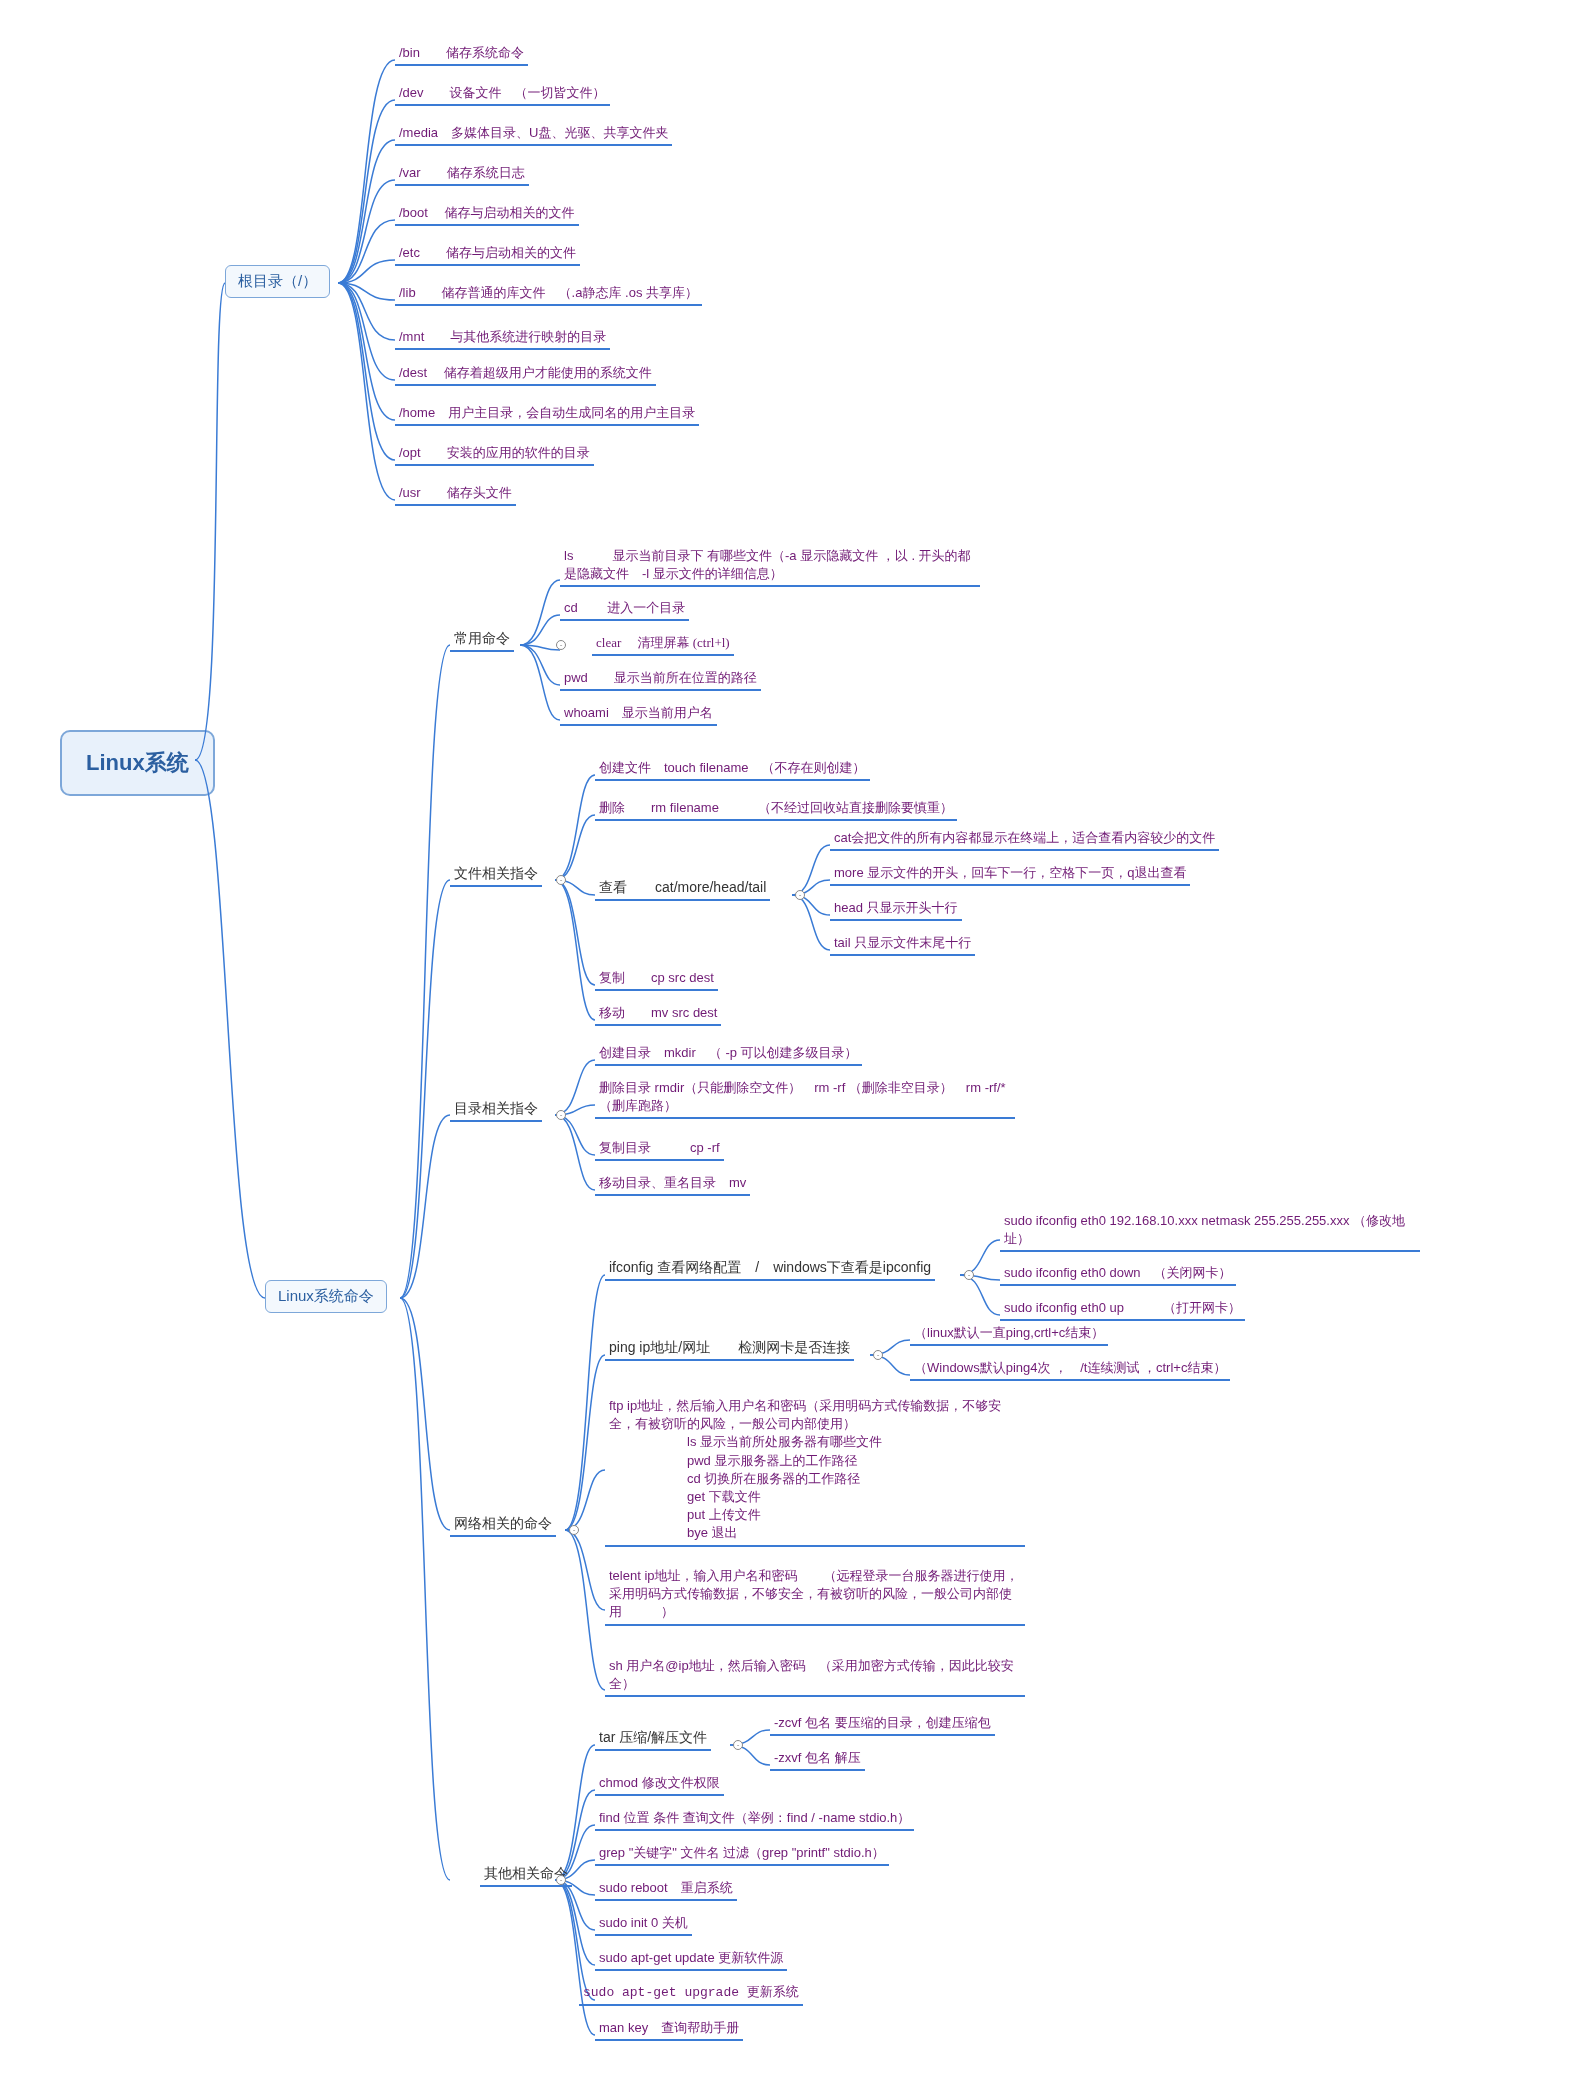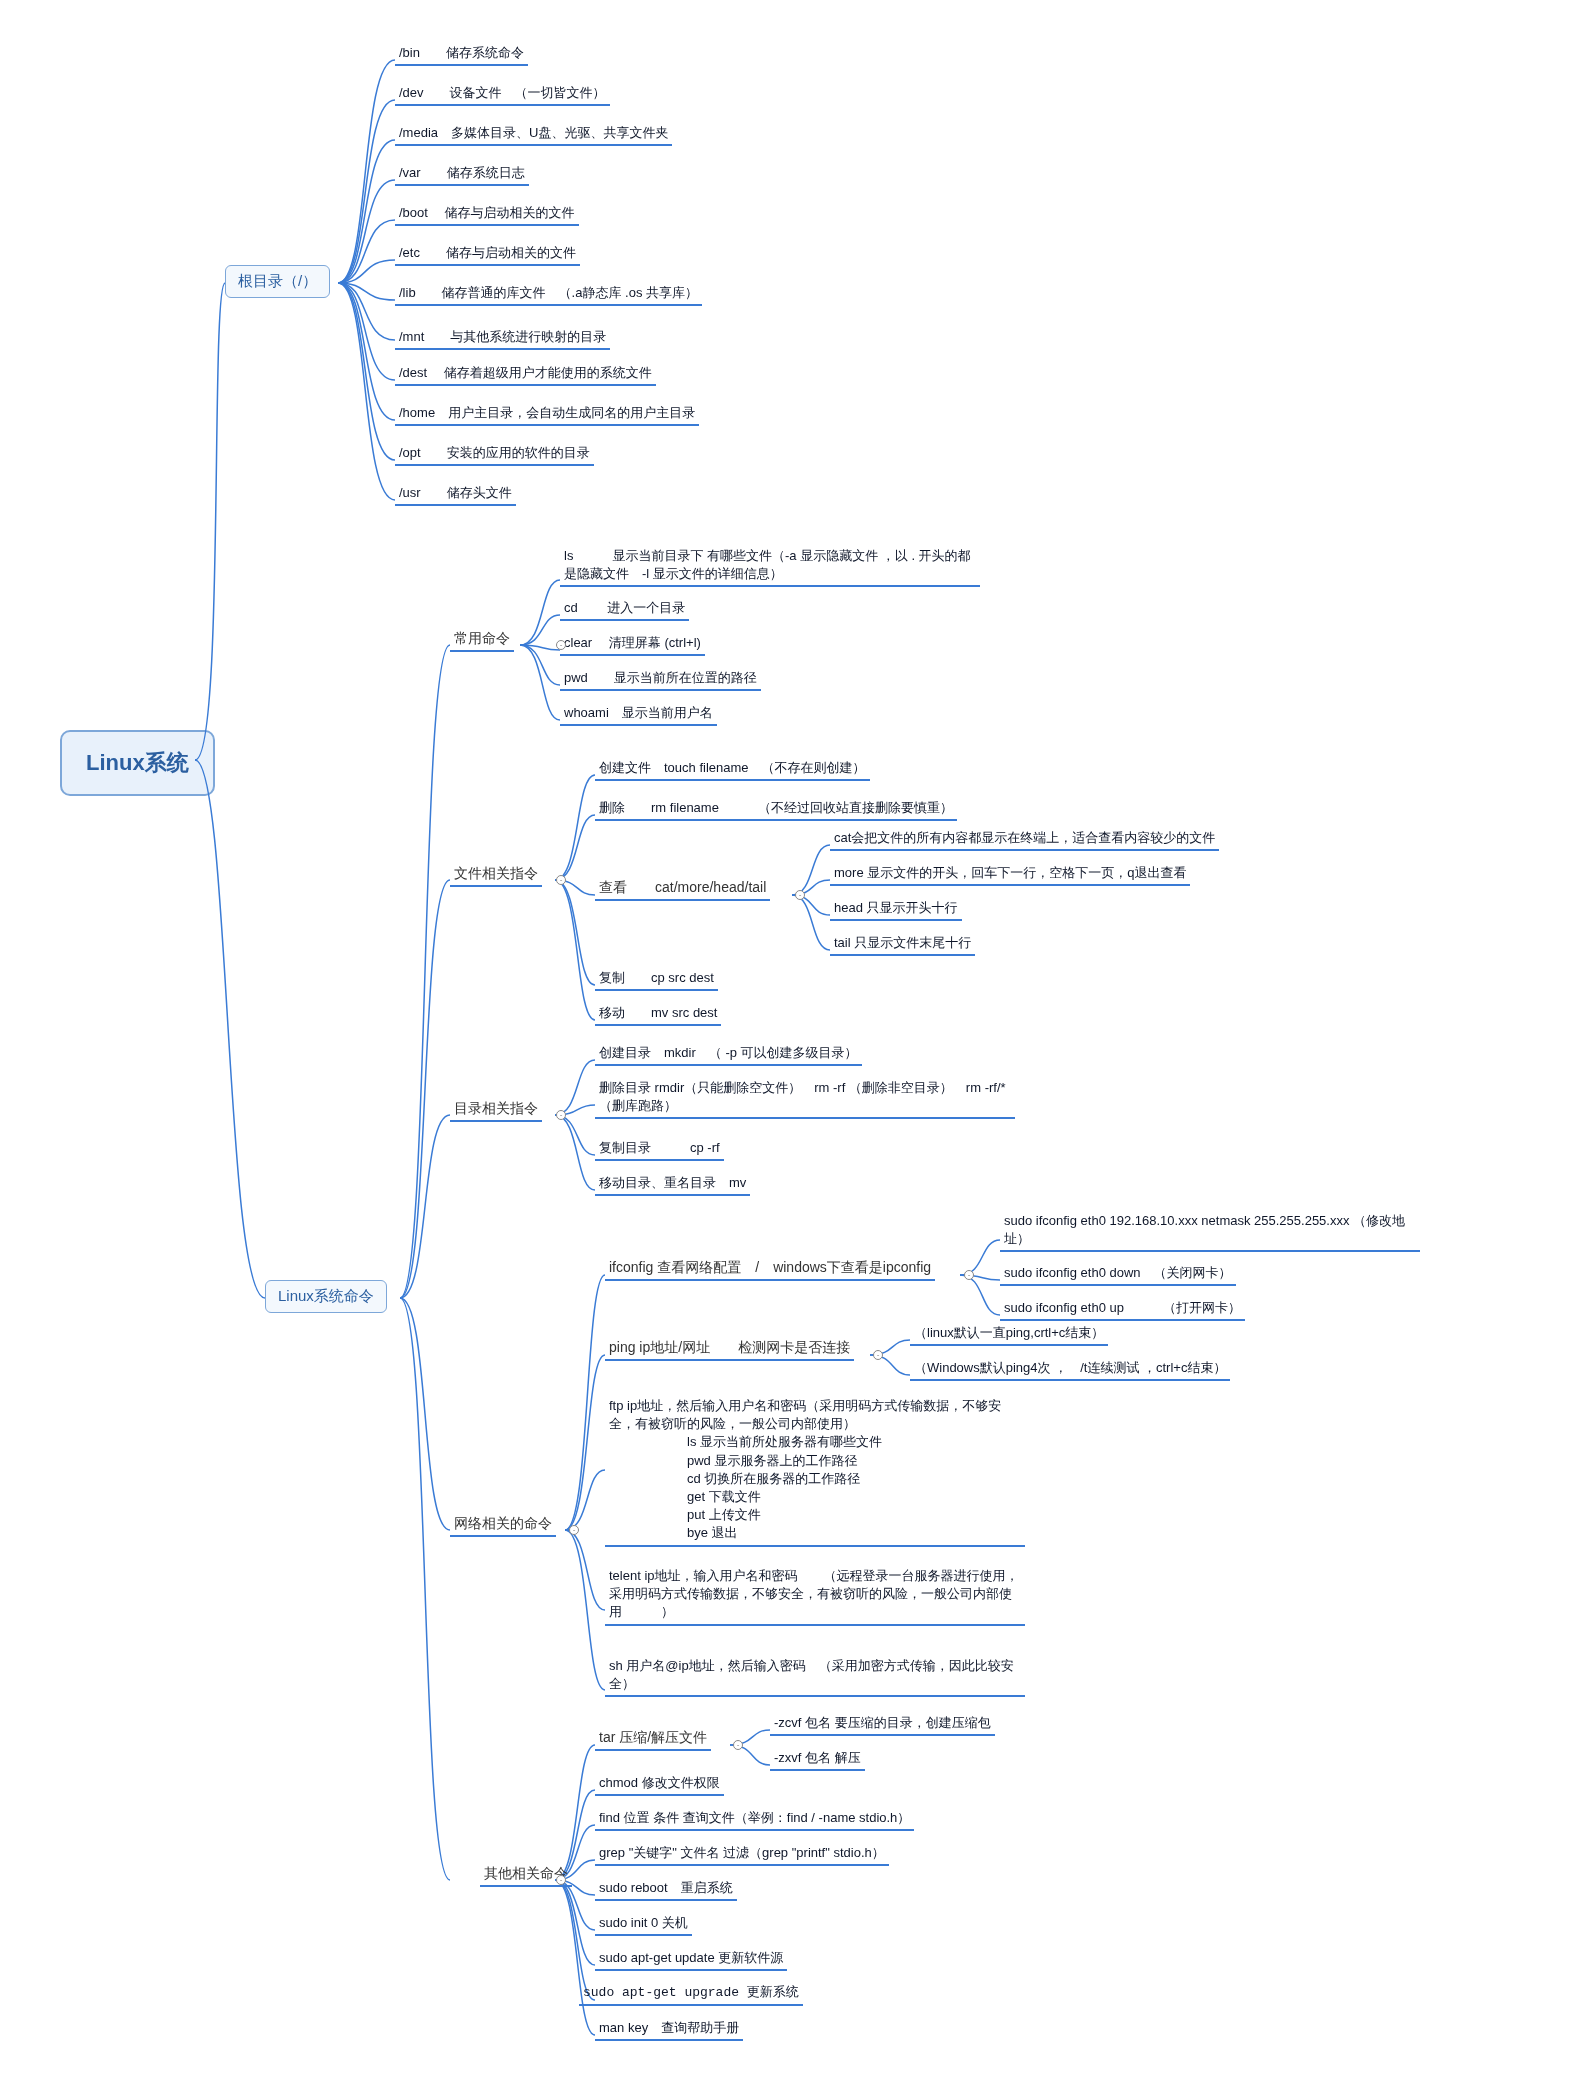--- a/index.html
+++ b/index.html
@@ -37,21 +37,21 @@
   .branch-label {
     position: absolute;
     color: #333;
     font-size: 14px;
     padding: 2px 4px;
     border-bottom: 2px solid #3a7bd5;
     white-space: nowrap;
   }
   .leaf {
     position: absolute;
-    color: #0f172a;
+    color: #701a75;
     font-size: 13px;
     padding: 2px 4px;
     border-bottom: 2px solid #3a7bd5;
     max-width: 620px;
     line-height: 1.4;
   }
   .leaf.narrow { max-width: 420px; }
   svg.connector {
     position: absolute;
     overflow: visible;
@@ -171,21 +171,21 @@
 <div class="leaf" style="left:395px; top:482px;text-align:right;">/usr　　储存头文件</div>
 
 <div class="branch-label" style="left:450px; top:628px;">常用命令</div>
 <div class="branch-label" style="left:450px; top:863px;">文件相关指令</div>
 <div class="branch-label" style="left:450px; top:1098px;">目录相关指令</div>
 <div class="branch-label" style="left:450px; top:1513px;">网络相关的命令</div>
 <div class="branch-label" style="left:450px; top:1863px;margin-left:30px;">其他相关命令</div>
 
 <div class="leaf narrow" style="left:560px; top:545px;">ls　　　显示当前目录下 有哪些文件（-a 显示隐藏文件 ，以 . 开头的都是隐藏文件　-l 显示文件的详细信息）</div>
 <div class="leaf" style="left:560px; top:597px;">cd　　 进入一个目录</div>
-<div class="leaf" style="left:560px; top:632px;">clear　 清理屏幕 (ctrl+l)</div>
+<div class="leaf" style="left:592px; top:632px;font-family:Liberation Serif, serif;">clear　 清理屏幕 (ctrl+l)</div>
 <div class="leaf" style="left:560px; top:667px;">pwd　　显示当前所在位置的路径</div>
 <div class="leaf" style="left:560px; top:702px;">whoami　显示当前用户名</div>
 
 <div class="leaf" style="left:595px; top:757px;">创建文件　touch filename　（不存在则创建）</div>
 <div class="leaf" style="left:595px; top:797px;">删除　　rm filename　　　（不经过回收站直接删除要慎重）</div>
 <div class="branch-label" style="left:595px; top:877px;">查看　　cat/more/head/tail</div>
 <div class="leaf" style="left:830px; top:827px;">cat会把文件的所有内容都显示在终端上，适合查看内容较少的文件</div>
 <div class="leaf" style="left:830px; top:862px;">more 显示文件的开头，回车下一行，空格下一页，q退出查看</div>
 <div class="leaf" style="left:830px; top:897px;">head 只显示开头十行</div>
 <div class="leaf" style="left:830px; top:932px;">tail 只显示文件末尾十行</div>

